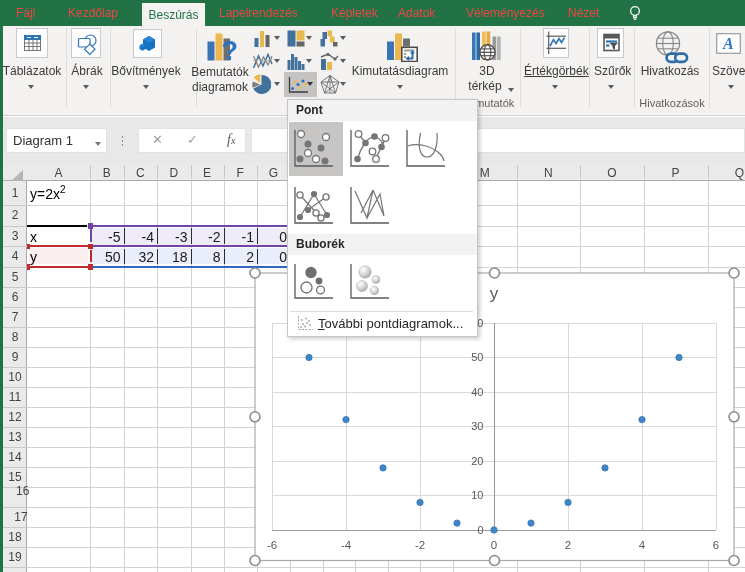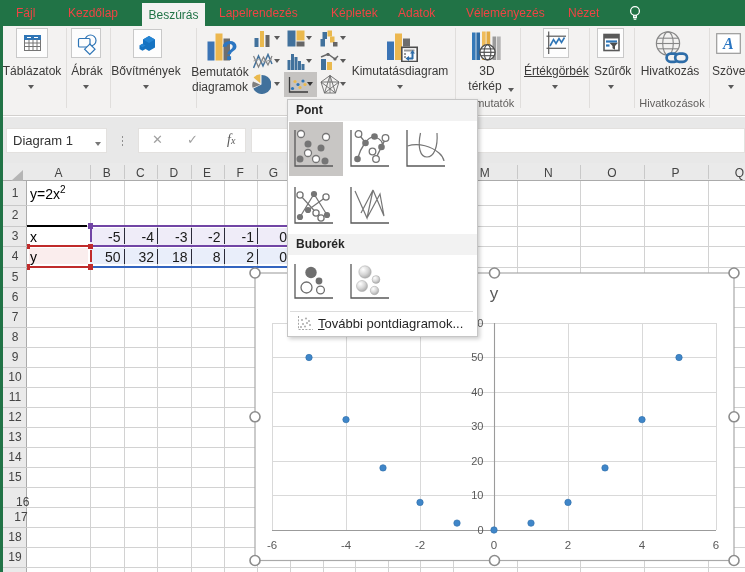--- a/index.html
+++ b/index.html
@@ -291,21 +291,21 @@
 <div class="rowhdr" style="left:3px;top:386.5px;width:24px;height:20px;line-height:20px;">11</div>
 <div class="abs" style="left:3px;top:406.5px;width:24px;height:1px;background:#c9c9c9;"></div>
 <div class="rowhdr" style="left:3px;top:406.5px;width:24px;height:20px;line-height:20px;">12</div>
 <div class="abs" style="left:3px;top:426.5px;width:24px;height:1px;background:#c9c9c9;"></div>
 <div class="rowhdr" style="left:3px;top:426.5px;width:24px;height:20px;line-height:20px;">13</div>
 <div class="abs" style="left:3px;top:446.5px;width:24px;height:1px;background:#c9c9c9;"></div>
 <div class="rowhdr" style="left:3px;top:446.5px;width:24px;height:20px;line-height:20px;">14</div>
 <div class="abs" style="left:3px;top:466.5px;width:24px;height:1px;background:#c9c9c9;"></div>
 <div class="rowhdr" style="left:3px;top:466.5px;width:24px;height:20px;line-height:20px;">15</div>
 <div class="abs" style="left:3px;top:486.5px;width:24px;height:1px;background:#c9c9c9;"></div>
-<div class="rowhdr" style="left:3px;top:492px;width:20px;height:20px;line-height:20px;padding-left:13px;">16</div>
+<div class="rowhdr" style="left:3px;top:481px;width:20px;height:20px;line-height:20px;padding-left:13px;">16</div>
 <div class="abs" style="left:3px;top:506.5px;width:24px;height:1px;background:#c9c9c9;"></div>
 <div class="rowhdr" style="left:3px;top:506.5px;width:36px;height:20px;line-height:20px;">17</div>
 <div class="abs" style="left:3px;top:526.5px;width:24px;height:1px;background:#c9c9c9;"></div>
 <div class="rowhdr" style="left:3px;top:526.5px;width:24px;height:20px;line-height:20px;">18</div>
 <div class="abs" style="left:3px;top:546.5px;width:24px;height:1px;background:#c9c9c9;"></div>
 <div class="rowhdr" style="left:3px;top:546.5px;width:24px;height:20px;line-height:20px;">19</div>
 <div class="abs" style="left:3px;top:566.5px;width:24px;height:1px;background:#c9c9c9;"></div>
 <div class="gvl" style="left:90px;top:181px;height:391px;"></div>
 <div class="gvl" style="left:123.5px;top:181px;height:391px;"></div>
 <div class="gvl" style="left:157px;top:181px;height:391px;"></div>

